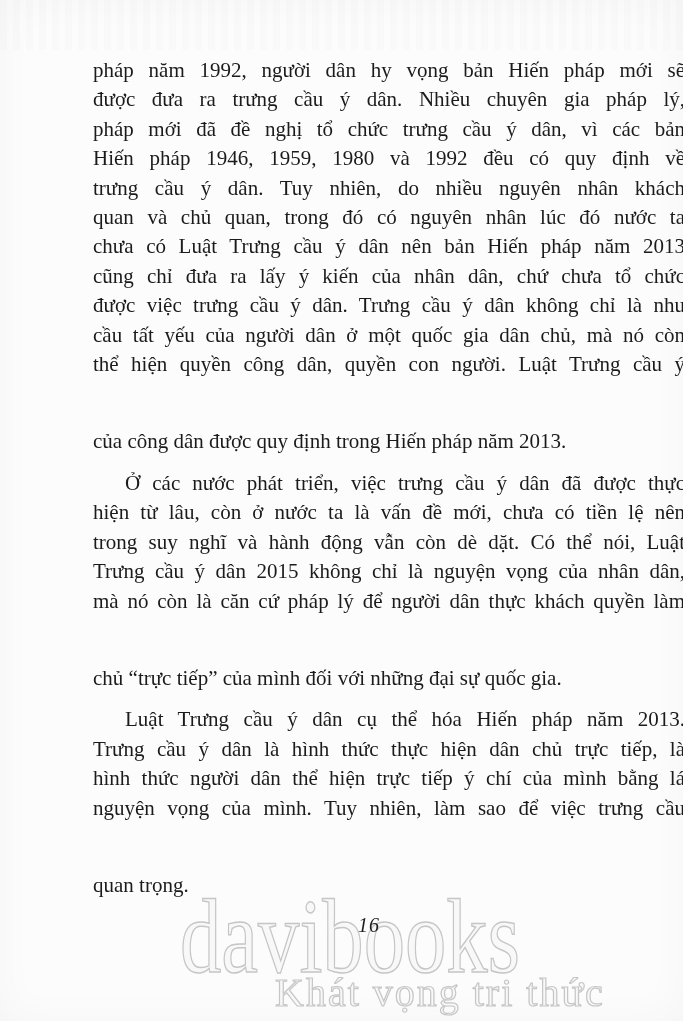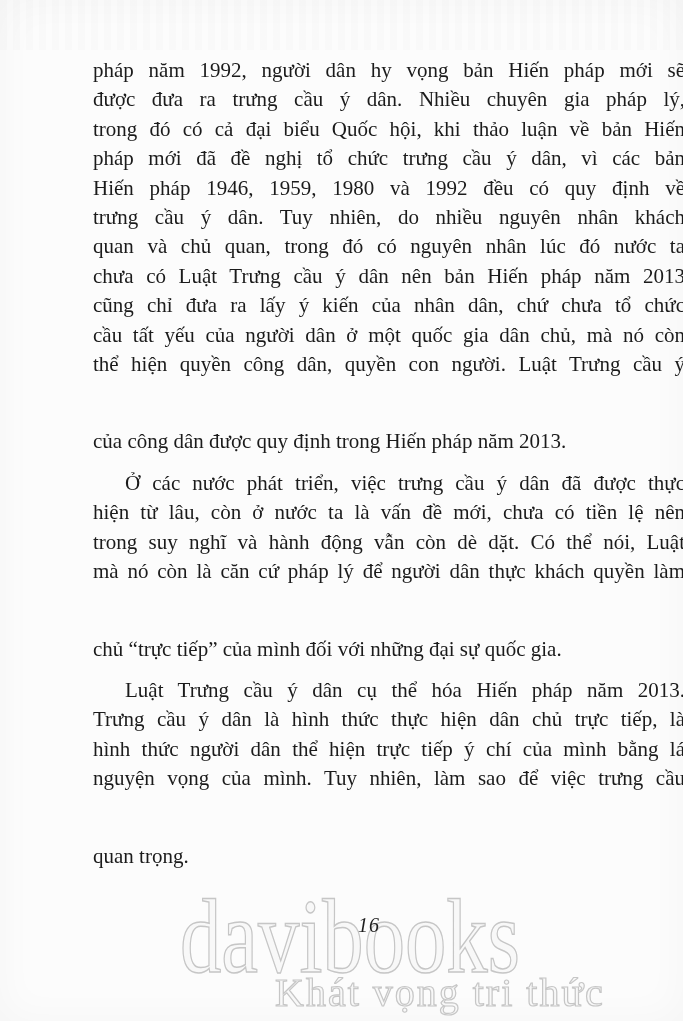--- a/index.html
+++ b/index.html
@@ -90,33 +90,34 @@
   }
 </style>
 </head>
 <body>
 
 <div class="scan-page" style="background: rgb(252, 252, 252);">
 
   <main class="text-block" id="text-block" style="color: rgb(27, 27, 27);">
       <div class="line">pháp năm 1992, người dân hy vọng bản Hiến pháp mới sẽ</div>
       <div class="line">được đưa ra trưng cầu ý dân. Nhiều chuyên gia pháp lý,</div>
-      <div class="line">trong đó có cả đại biểu Quốc hội, khi thảo luận về bản Hiến</div>
       <div class="line">pháp mới đã đề nghị tổ chức trưng cầu ý dân, vì các bản</div>
       <div class="line">Hiến pháp 1946, 1959, 1980 và 1992 đều có quy định về</div>
       <div class="line">trưng cầu ý dân. Tuy nhiên, do nhiều nguyên nhân khách</div>
       <div class="line">quan và chủ quan, trong đó có nguyên nhân lúc đó nước ta</div>
       <div class="line">chưa có Luật Trưng cầu ý dân nên bản Hiến pháp năm 2013</div>
       <div class="line">cũng chỉ đưa ra lấy ý kiến của nhân dân, chứ chưa tổ chức</div>
+      <div class="line">được việc trưng cầu ý dân. Trưng cầu ý dân không chỉ là nhu</div>
       <div class="line">cầu tất yếu của người dân ở một quốc gia dân chủ, mà nó còn</div>
       <div class="line">thể hiện quyền công dân, quyền con người. Luật Trưng cầu ý</div>
       <div class="line last">của công dân được quy định trong Hiến pháp năm 2013.</div>
       <div class="line para-start indent">Ở các nước phát triển, việc trưng cầu ý dân đã được thực</div>
       <div class="line">hiện từ lâu, còn ở nước ta là vấn đề mới, chưa có tiền lệ nên</div>
       <div class="line">trong suy nghĩ và hành động vẫn còn dè dặt. Có thể nói, Luật</div>
+      <div class="line">Trưng cầu ý dân 2015 không chỉ là nguyện vọng của nhân dân,</div>
       <div class="line">mà nó còn là căn cứ pháp lý để người dân thực khách quyền làm</div>
       <div class="line last">chủ “trực tiếp” của mình đối với những đại sự quốc gia.</div>
       <div class="line para-start indent">Luật Trưng cầu ý dân cụ thể hóa Hiến pháp năm 2013.</div>
       <div class="line">Trưng cầu ý dân là hình thức thực hiện dân chủ trực tiếp, là</div>
       <div class="line">hình thức người dân thể hiện trực tiếp ý chí của mình bằng lá</div>
       <div class="line">nguyện vọng của mình. Tuy nhiên, làm sao để việc trưng cầu</div>
       <div class="line last">quan trọng.</div>
     </main>
 
   <div class="watermark" aria-hidden="true">

